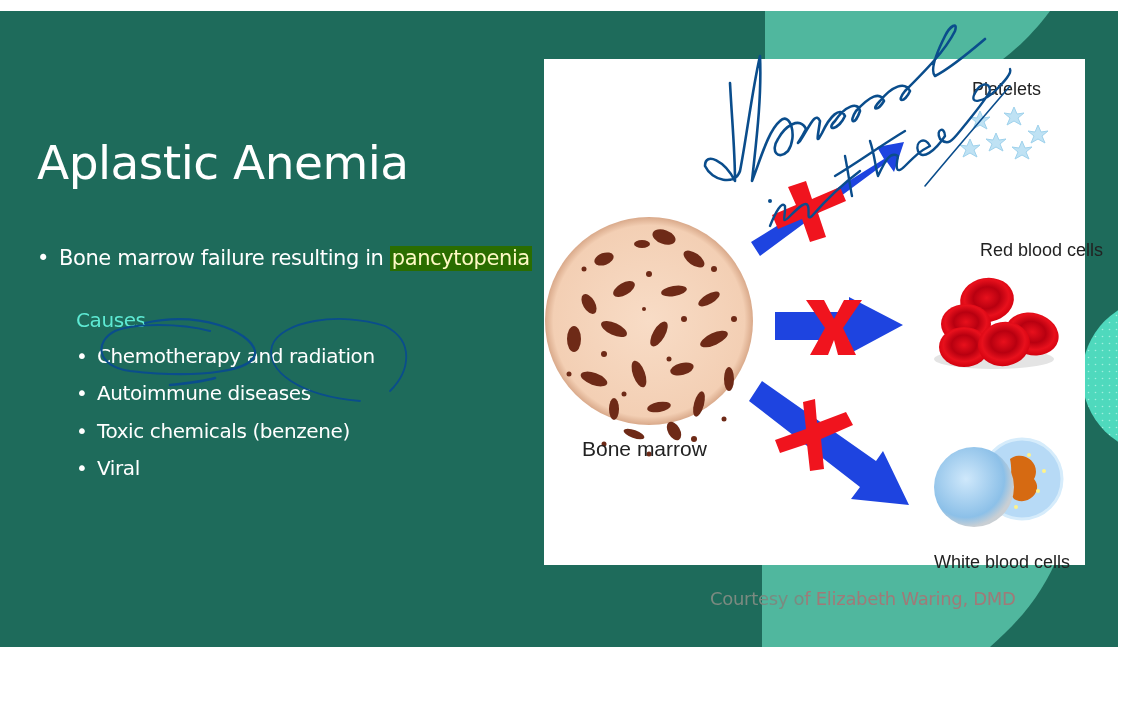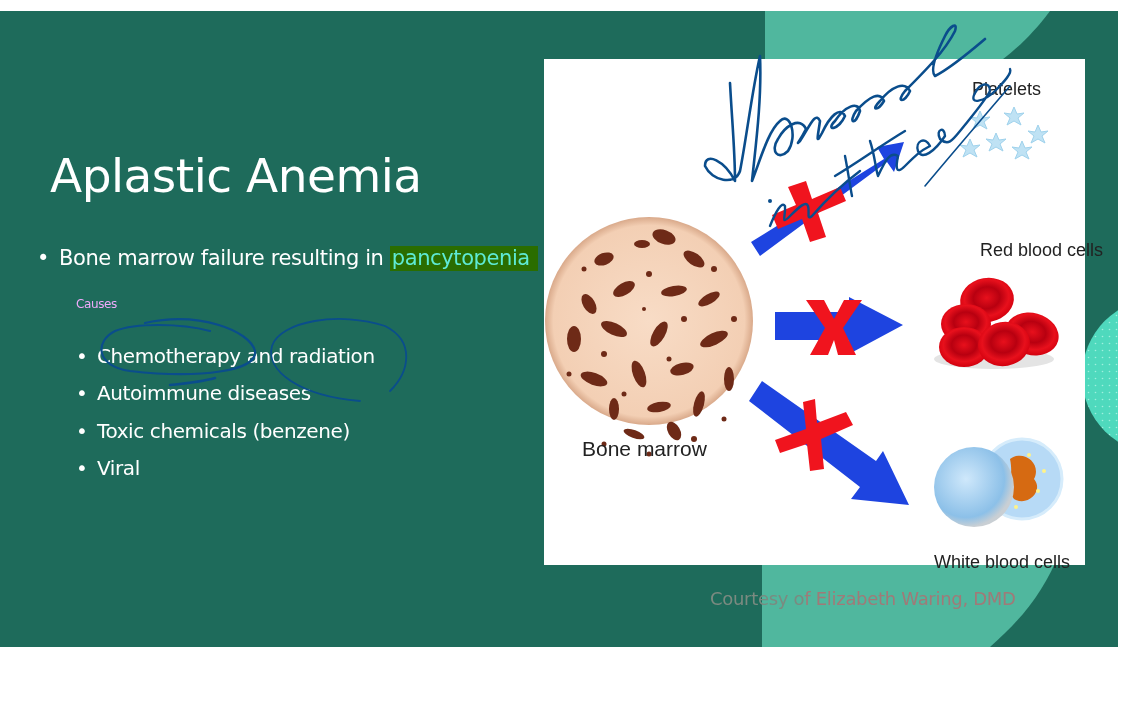--- a/index.html
+++ b/index.html
@@ -1,24 +1,24 @@
 <!DOCTYPE html>
 <html><head>
 <meta charset="utf-8">
 <style>
   html, body { margin:0; padding:0; }
   body { width:1144px; height:720px; background:#ffffff; position:relative; overflow:hidden;
          font-family:"Liberation Sans", sans-serif; }
   .slide { position:absolute; left:0; top:11px; width:1118px; height:636px; background:#1e6b5b; overflow:hidden; }
   .teal-big { position:absolute; left:765px; top:-320px; width:640px; height:1280px; }
-  .title { position:absolute; left:37px; top:124px; color:#ffffff; font-size:47px; font-family:"DejaVu Sans", sans-serif; font-weight:normal; letter-spacing:-0.5px; margin:13px; white-space:nowrap;}
+  .title { position:absolute; left:37px; top:124px; color:#ffffff; font-size:47px; font-family:"DejaVu Sans", sans-serif; font-weight:normal; letter-spacing:-0.5px; margin:0; white-space:nowrap;}
   .bullet-main { position:absolute; left:37px; top:235px; color:#ffffff; font-size:21px; font-family:"DejaVu Sans", sans-serif; white-space:nowrap; letter-spacing:-0.4px;}
   .bullet-main .dot { display:inline-block; width:22px; }
-  .hl { background:#2a6d00; color:#5eead4; padding:0 8px 1px 2px; }
-  .causes-label { position:absolute; left:76px; top:286px; color:#f0abfc; font-size:12px; font-family:"DejaVu Sans", sans-serif; letter-spacing:-0.4px;}
+  .hl { background:#2a6d00; color:#fef9c3; padding:0 2px 1px 2px; }
+  .causes-label { position:absolute; left:76px; top:297px; color:#5eead4; font-size:20px; font-family:"DejaVu Sans", sans-serif; letter-spacing:-0.4px;}
   .causes-list { position:absolute; left:76px; top:333px; margin:0; padding:0; list-style:none; }
   .causes-list li { color:#ffffff; font-size:20px; font-family:"DejaVu Sans", sans-serif; height:37.3px; line-height:24px; white-space:nowrap; letter-spacing:-0.4px;}
   .causes-list li .dot { display:inline-block; width:21px; }
   .figure { position:absolute; left:544px; top:48px; width:541px; height:506px; background:#ffffff; }
   .fig-label { position:absolute; color:#222; font-family:"Liberation Sans", sans-serif; white-space:nowrap; }
   .credit { position:absolute; left:670px; top:577px; font-size:18px; color:#7b8a80; font-family:"DejaVu Sans", sans-serif; white-space:nowrap; letter-spacing:-0.3px;margin-left:40px; }
   .credit .name { color:#a07a78; }
   .ink { position:absolute; left:0; top:0; pointer-events:none; }
 </style>
 </head>

